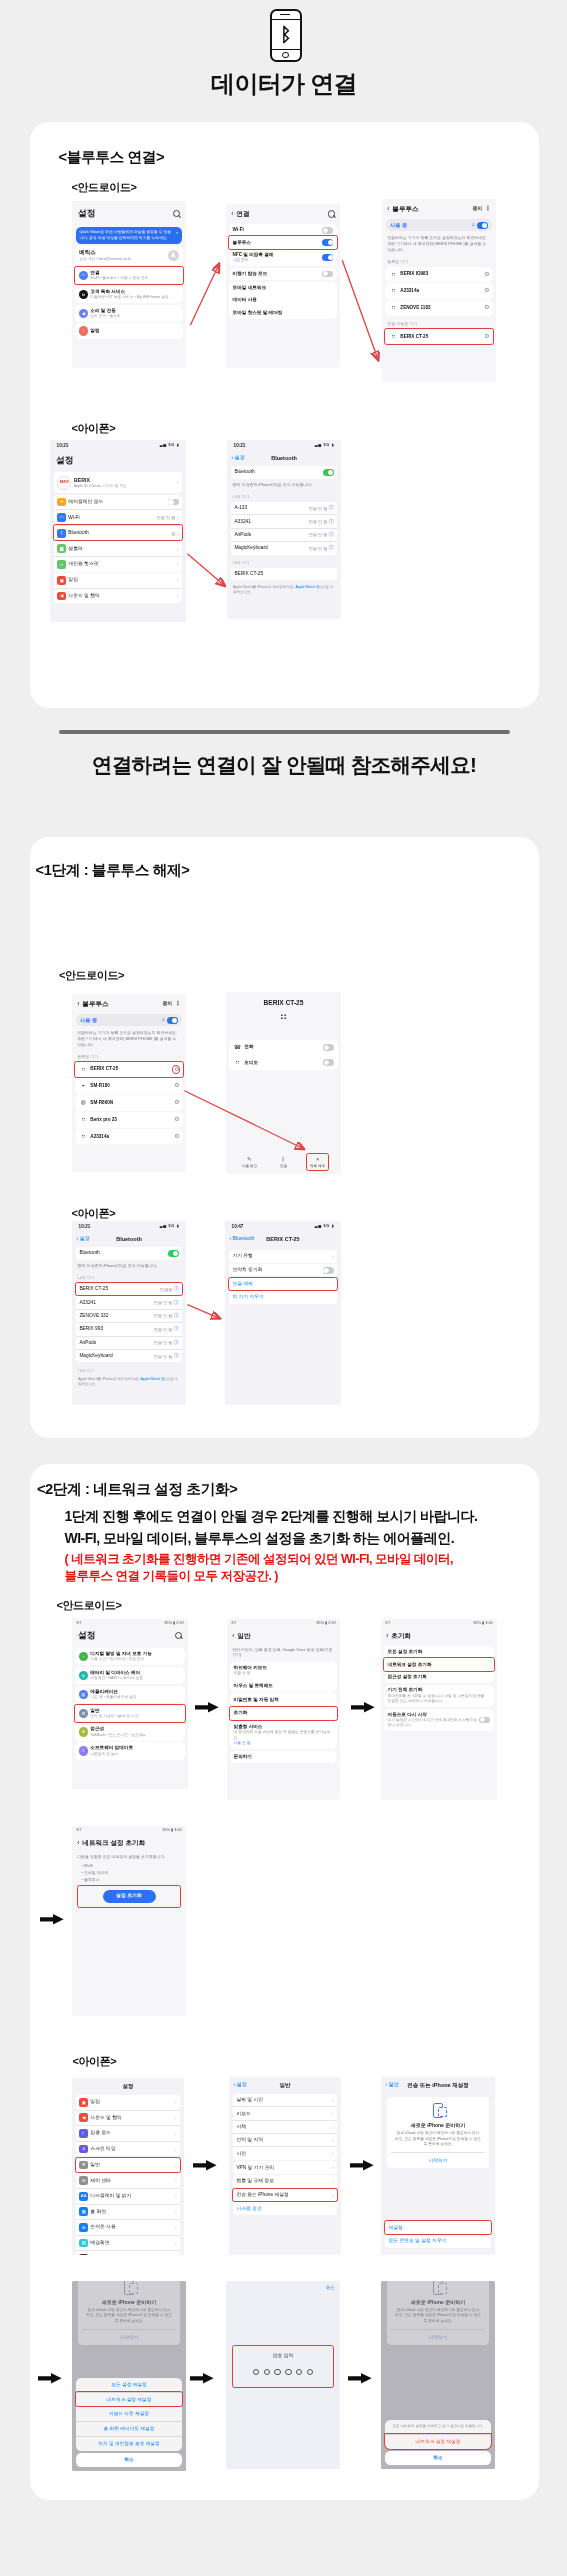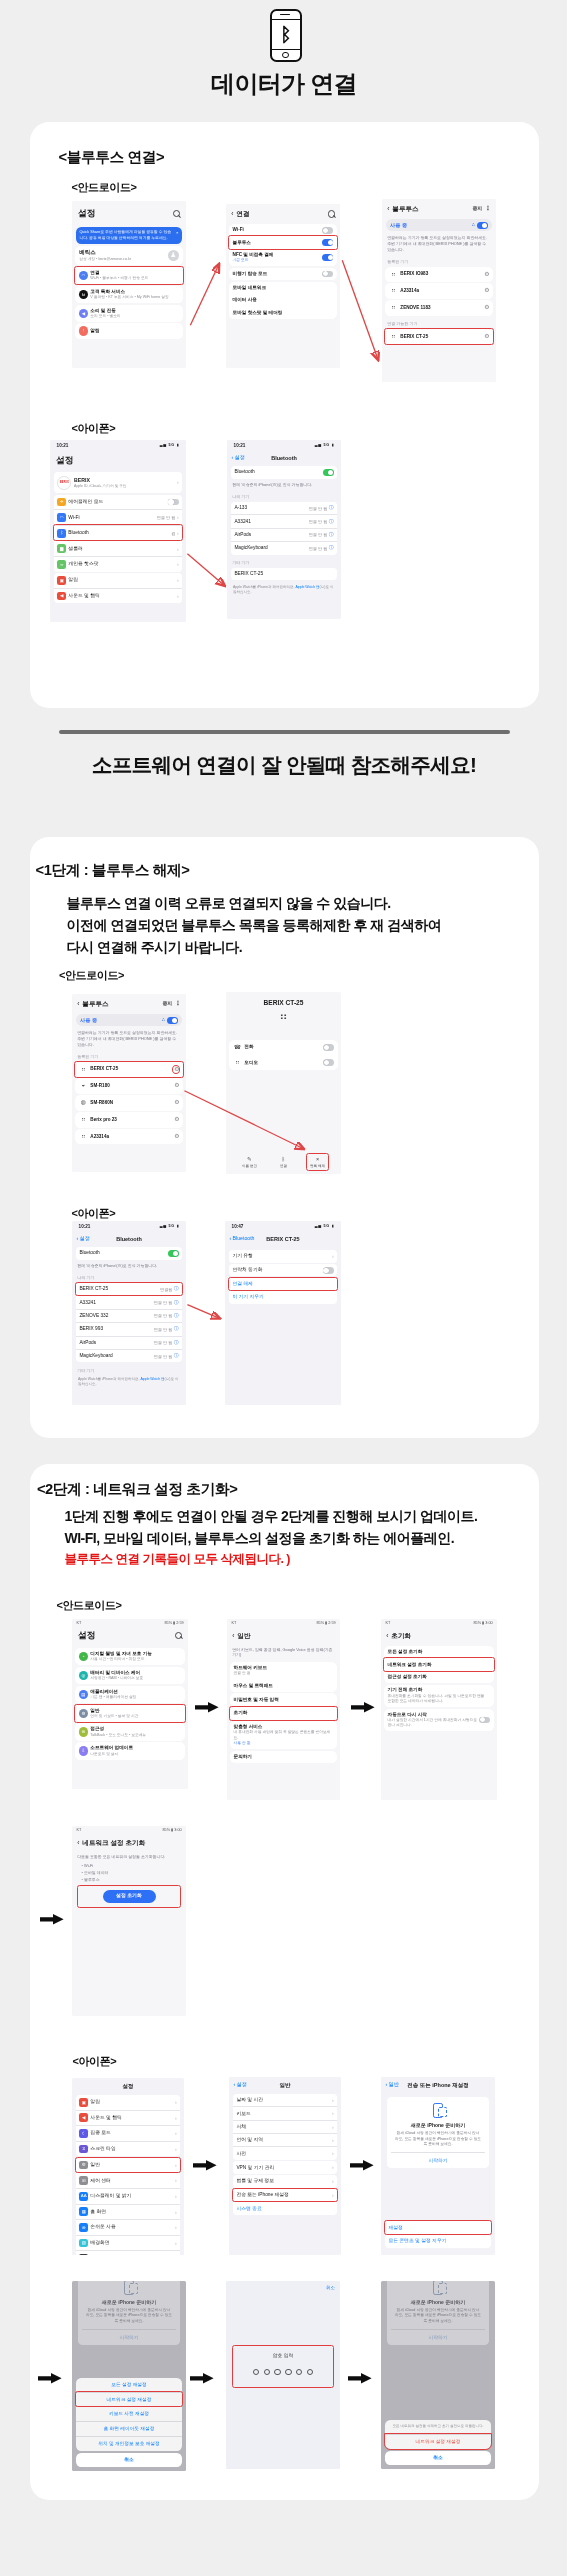--- a/index.html
+++ b/index.html
@@ -500,29 +500,24 @@
             <div class="rgt"></div>
           </div>
         </div>
       </div>
     <div class="iosfooter">
       <span>Apple Watch를 iPhone과 페어링하려면, </span><span class="blue">Apple Watch 앱</span><span>(으)로 이동하십시오.</span>
     </div>
   </div>
 
   <div class="divider"></div>
-  <div class="h2">소프트웨어 연결이 잘 안될때 참조해주세요!</div>
+  <div class="h2">연결하려는 연결이 잘 안될때 참조해주세요!</div>
 
   <div class="card c2">
     <div class="sh" style="left:6px;top:23.6px">&lt;1단계 : 블루투스 해제&gt;</div>
-    <div style="position:absolute;left:37px;top:55px" class="warnless">
-        <div class="pline">블루투스 연결 이력 오류로 연결되지 않을 수 있습니다.</div>
-        <div class="pline">이전에 연결되었던 블루투스 목록을 등록해제한 후 재 검색하여</div>
-        <div class="pline">다시 연결해 주시기 바랍니다.</div>
-      </div>
     <div class="oslabel" style="left:29.5px;top:131px">&lt;안드로이드&gt;</div>
     <div class="oslabel" style="left:42px;top:369px">&lt;아이폰&gt;</div>
   </div>
 
   <div class="shot sam" style="left:72px;top:994px;width:114px;height:178px">
     <div class="samhead">
       <span class="back">‹</span>
       <span>블루투스</span>
       <span class="hact">
         <span>중지</span>
@@ -764,25 +759,26 @@
             </div>
             <div class="rgt"></div>
           </div>
         </div>
       </div>
   </div>
 
   <div class="card c3">
     <div class="sh" style="left:7.4px;top:16px">&lt;2단계 : 네트워크 설정 초기화&gt;</div>
     <div style="position:absolute;left:35px;top:41px">
-        <div class="pline">1단계 진행 후에도 연결이 안될 경우 2단계를 진행해 보시기 업데이트.</div>
+        <div class="pline">1단계 진행 후에도 연결이 안될 경우 2단계를 진행해 보시기 바랍니다.</div>
         <div class="pline">WI-FI, 모바일 데이터, 블루투스의 설정을 초기화 하는 에어플레인.</div>
       </div>
     <div class="warn" style="position:absolute;left:35px;top:87px">
-        <div class="pline">블루투스 연결 기록들이 모두 삭제됩니다. )</div>
+        <div class="pline">( 네트워크 초기화를 진행하면 기존에 설정되어 있던 WI-FI, 모바일 데이터,</div>
+        <div class="pline">블루투스 연결 기록들이 모두 저장공간. )</div>
       </div>
     <div class="oslabel" style="left:27px;top:134px">&lt;안드로이드&gt;</div>
     <div class="oslabel" style="left:43px;top:590px">&lt;아이폰&gt;</div>
   </div>
 
   <div class="shot sam" style="left:72px;top:1619px;width:116px;height:170px">
     <div class="samstatus">
       <span>KT</span>
       <span><span>85%</span> ▮ <span>2:59</span></span>
     </div>

